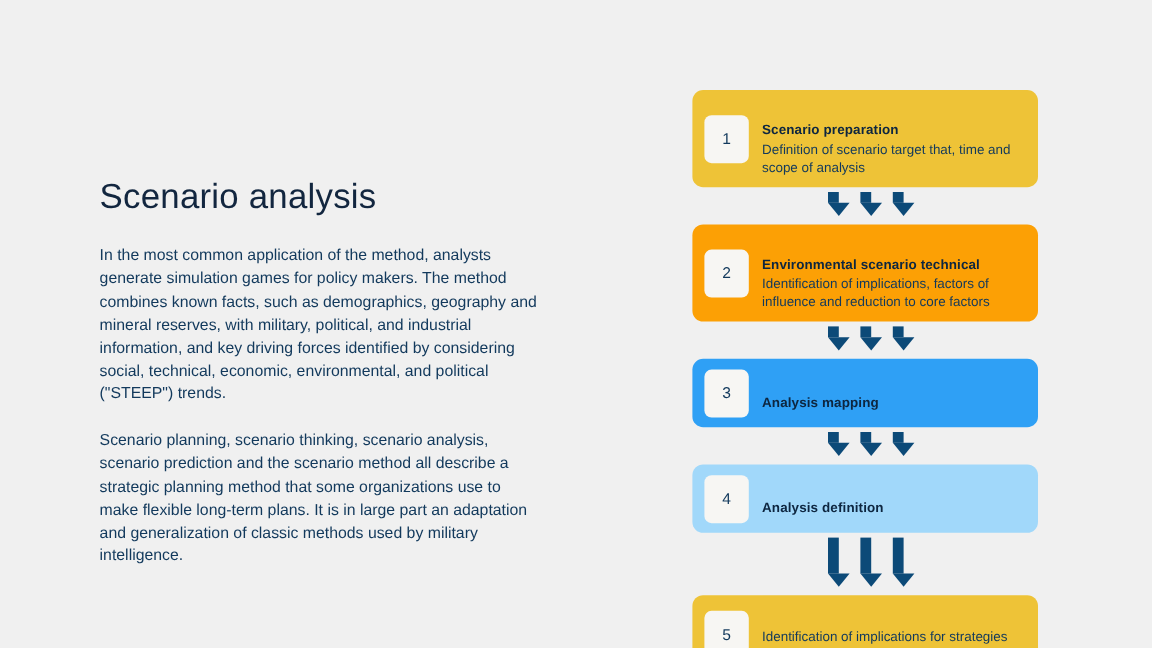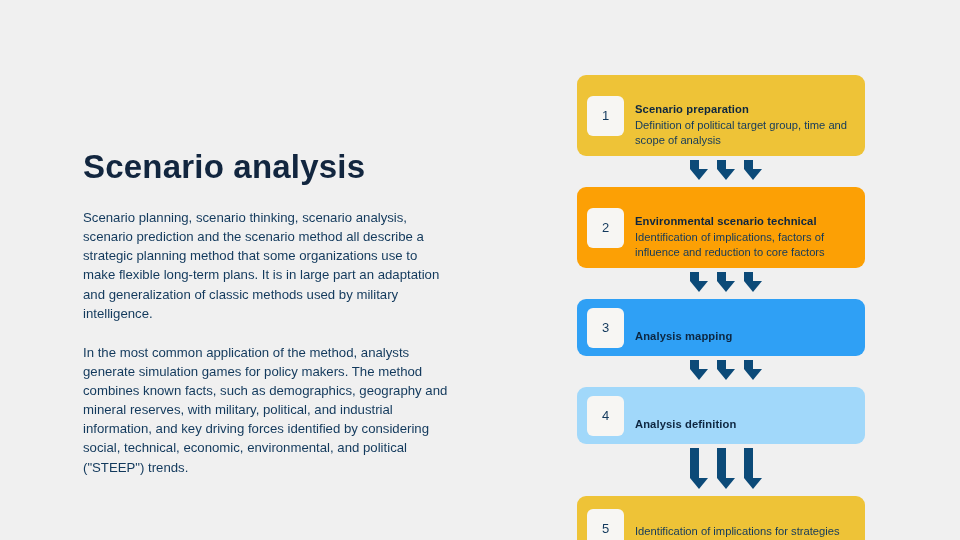--- a/index.html
+++ b/index.html
@@ -16,22 +16,22 @@
   }
 
   
   #text-column {
     position: absolute;
     left: 83px;
     top: 148px;
     width: 380px;
   }
   #page-title {
-    font-size: 33px;
-    font-weight: bold;
+    font-size: 29px;
+    font-weight: normal;
     color: #12263f;
     letter-spacing: 0.2px;
     margin: 0 0 22px 0;
     line-height: 1.15;
   }
   .body-para {
     font-size: 13.2px;
     line-height: 1.45;
     color: #12395c;
     margin: 0 0 20px 0;
@@ -111,31 +111,31 @@
     border-right: 9px solid transparent;
     border-top: 11px solid #0c4a78;
     margin: 0 auto;
   }
 </style>
 </head>
 <body style="background: rgb(240, 240, 240);">
 
 <div id="text-column">
   <h1 id="page-title">Scenario analysis</h1>
+  <p class="body-para">In the most common application of the method, analysts generate simulation games for policy makers. The method combines known facts, such as demographics, geography and mineral reserves, with military, political, and industrial information, and key driving forces identified by considering social, technical, economic, environmental, and political ("STEEP") trends.</p>
   <p class="body-para">Scenario planning, scenario thinking, scenario analysis, scenario prediction and the scenario method all describe a strategic planning method that some organizations use to make flexible long-term plans. It is in large part an adaptation and generalization of classic methods used by military intelligence.</p>
-  <p class="body-para">In the most common application of the method, analysts generate simulation games for policy makers. The method combines known facts, such as demographics, geography and mineral reserves, with military, political, and industrial information, and key driving forces identified by considering social, technical, economic, environmental, and political ("STEEP") trends.</p>
 </div>
 
 <div id="flow-diagram">
 
   <div class="step-box" style="background: rgb(238, 195, 55);">
     <div class="step-badge">1</div>
     <div class="step-text">
       <div class="step-title">Scenario preparation</div>
-      <div class="step-desc">Definition of political target group, time and scope of analysis</div>
+      <div class="step-desc">Definition of scenario target that, time and scope of analysis</div>
     </div>
   </div>
 
   <div class="connector short">
     <div class="arrow">
         <div class="shaft"></div>
         <div class="head"></div>
       </div>
     <div class="arrow">
         <div class="shaft"></div>

